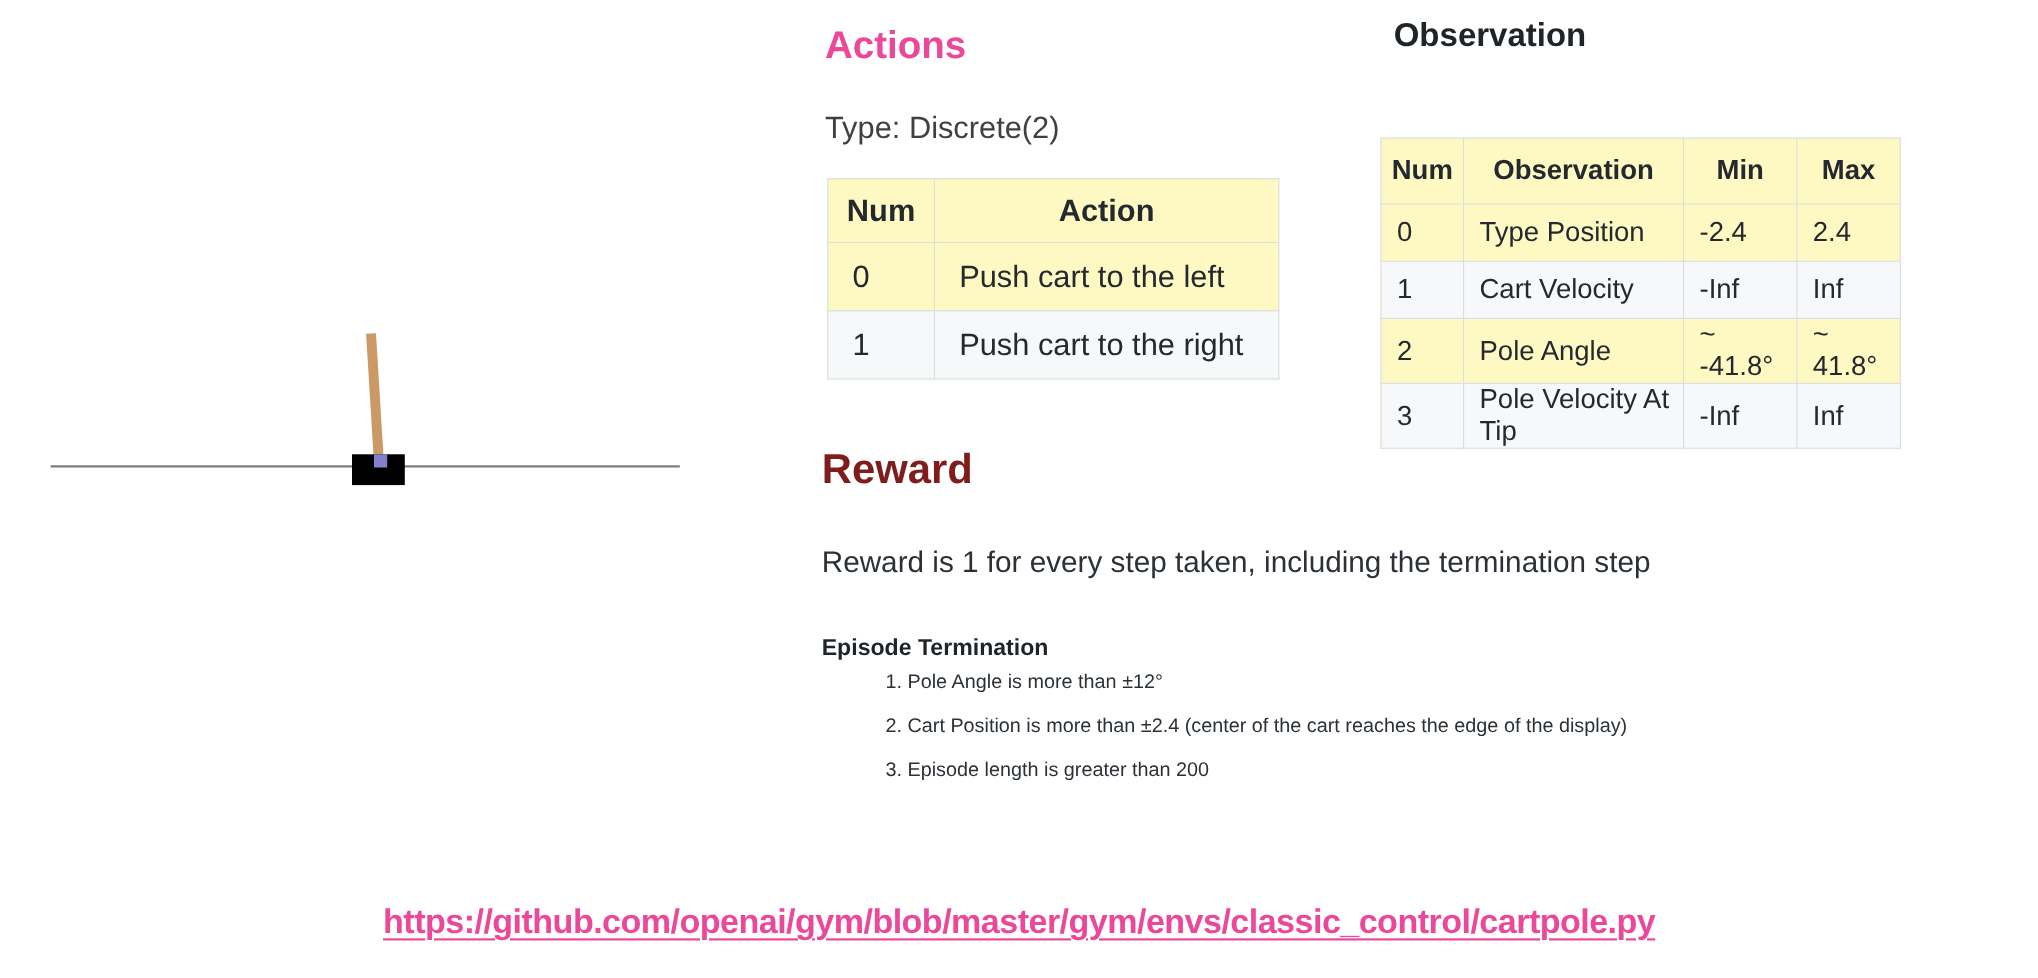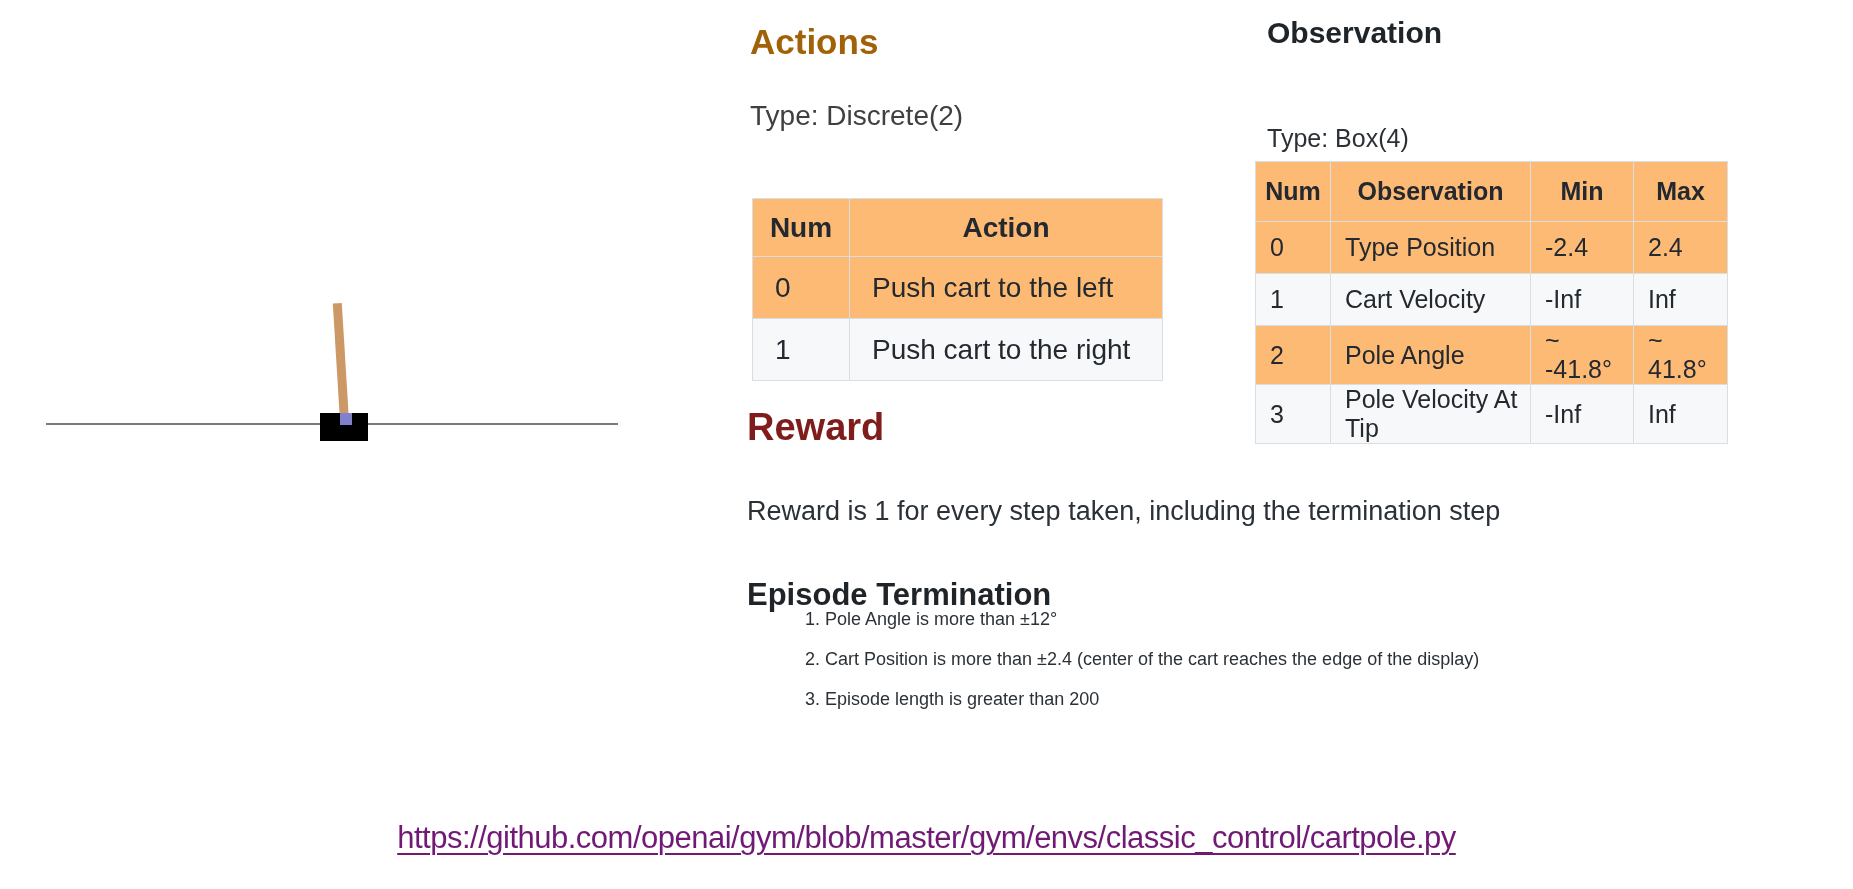--- a/index.html
+++ b/index.html
@@ -10,30 +10,30 @@
 
   
   #cartpole-figure { left: 0; top: 0; width: 640px; height: 500px; }
   #track-line { left: 46px; top: 423px; width: 572px; height: 2px; background: #7b7b7b; }
   #pole { left: 340px; top: 303px; width: 9px; height: 118px; background: #cc9966;
           transform: rotate(-3.5deg); transform-origin: 50% 100%; }
   #cart { left: 320px; top: 413px; width: 48px; height: 28px; background: #000000; }
   #axle { left: 340px; top: 413px; width: 12px; height: 12px; background: #8080cc; }
 
   
-  .h-actions   { left: 750px;  top: 22px;  font-size: 35px; font-weight: 600; color: #a16207; }
+  .h-actions   { left: 750px;  top: 22px;  font-size: 35px; font-weight: 600; color: #ec4899; }
   .t-actions   { left: 750px;  top: 100px; font-size: 28px; color: #404040; }
   .h-obs       { left: 1267px; top: 16px;  font-size: 30px; font-weight: 600; color: #1f2428; }
   .t-obs       { left: 1267px; top: 76px;  font-size: 25px; color: #2b3137; margin-top: 48px; }
   .h-reward    { left: 747px;  top: 406px; font-size: 38px; font-weight: 700; color: #7f1d1d; }
   .p-reward    { left: 747px;  top: 496px; font-size: 27px; color: #2b3137; text-align: right; }
-  .h-episode   { left: 747px;  top: 577px; font-size: 31px; font-weight: 600; color: #1f2428; }
+  .h-episode   { left: 747px;  top: 577px; font-size: 21px; font-weight: 600; color: #1f2428; }
 
   
-  table { border-collapse: collapse; background: #fdba74; margin-top: 36px; }
+  table { border-collapse: collapse; background: #fef9c3; }
   th, td { border: 1px solid #d9dee3; vertical-align: middle; }
   th { font-weight: 600; text-align: center; }
   tr.alt td { background: #f6f8fa; }
 
   #actions-table { left: 752px; top: 162px; }
   #actions-table th { height: 58px; font-size: 28px; }
   #actions-table td { height: 62px; font-size: 28px; padding-left: 22px; text-align: left; }
   #actions-table .c-num { width: 97px; }
   #actions-table .c-act { width: 313px; }
 
@@ -45,21 +45,21 @@
   #obs-table .c-min { width: 103px; }
   #obs-table .c-max { width: 94px; }
 
   
   #episode-list { left: 747px; top: 609px; width: 1100px; list-style-position: outside;
                   padding-left: 78px; font-size: 18px; color: #2b3137; }
   #episode-list li { margin-bottom: 20px; line-height: 1.12; }
 
   
   #link-row { left: 0; top: 820px; width: 1853px; text-align: center; }
-  #source-link { font-size: 31px; font-weight: 400; color: #701a75; text-decoration: underline;
+  #source-link { font-size: 31px; font-weight: 700; color: #ec4899; text-decoration: underline;
                  text-decoration-thickness: 2px; text-underline-offset: 5px; letter-spacing: -0.5px; }
 </style>
 </head>
 <body>
 
 <div class="abs" id="cartpole-figure">
   <div class="abs" id="track-line"></div>
   <div class="abs" id="pole"></div>
   <div class="abs" id="cart"></div>
   <div class="abs" id="axle"></div>

